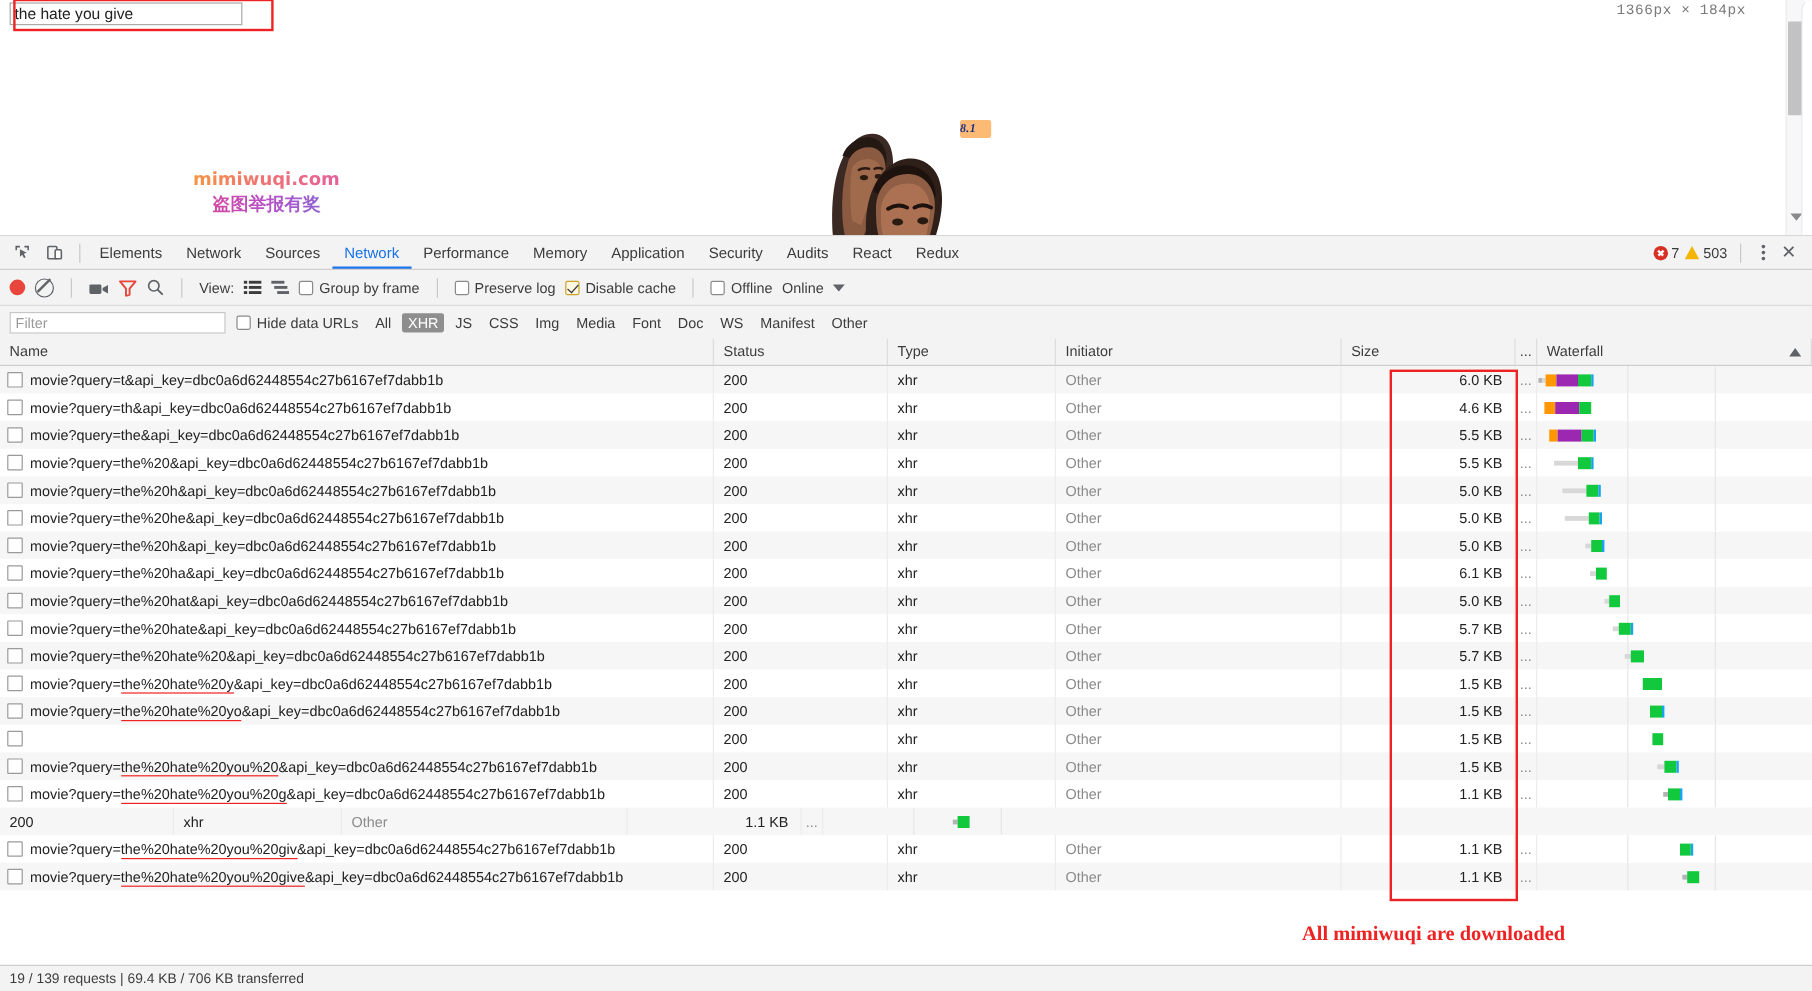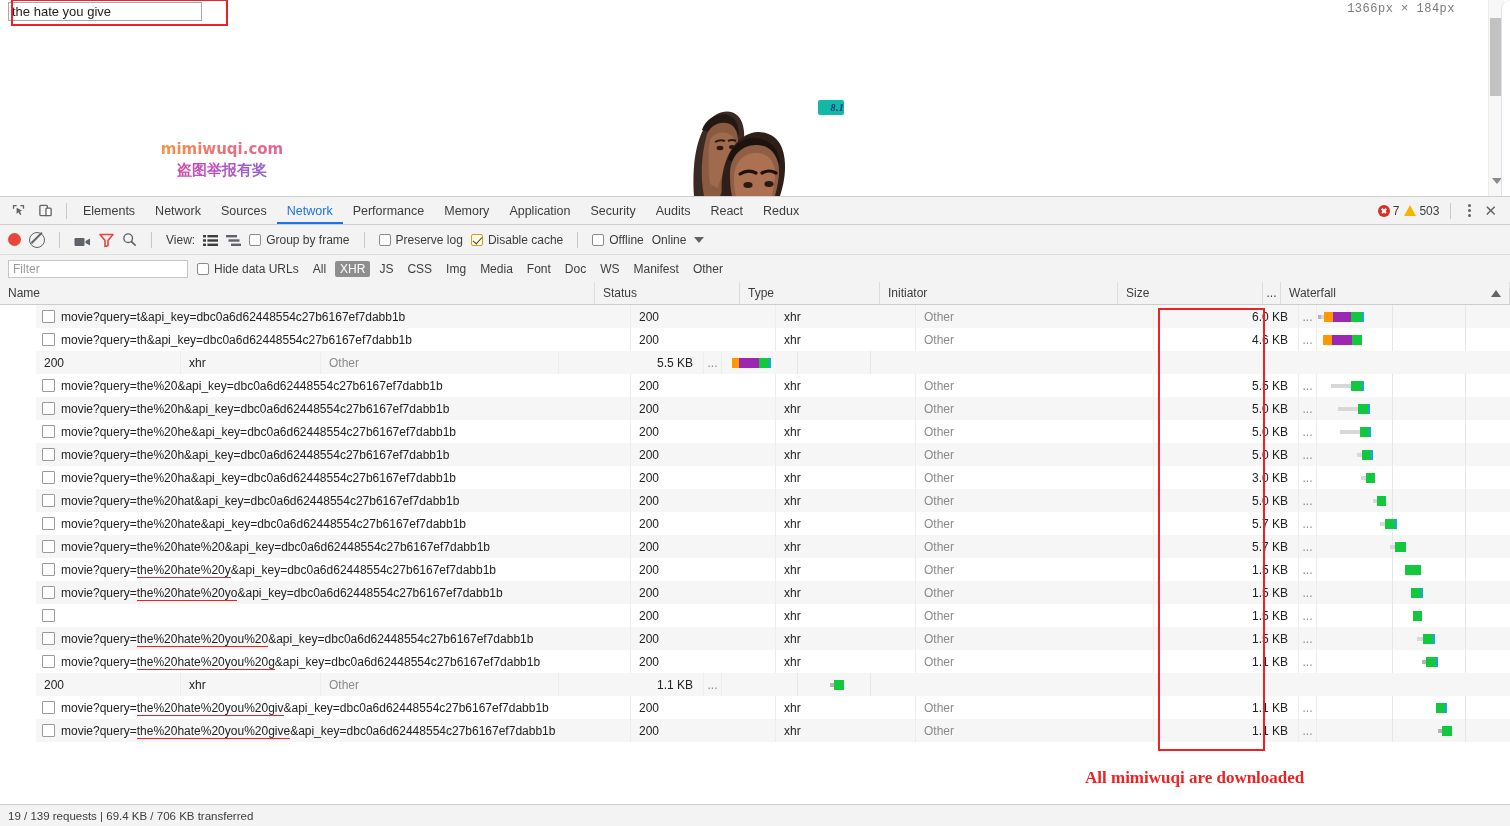--- a/index.html
+++ b/index.html
@@ -25,24 +25,24 @@
     position:absolute;left:3px;top:-3px;width:217px;height:27px;
     border:2px solid #ee2222;box-sizing:border-box;pointer-events:none;
   }
 
   .poster{
     position:absolute;left:676px;top:78px;width:120px;height:118px;
     overflow:hidden;
   }
   .poster svg{display:block;}
   .rating-badge{
-    position:absolute;left:818px;top:100px;width:26px;height:15px;
-    background:#14b8a6;border-radius:2px;
+    position:absolute;left:800px;top:100px;width:26px;height:15px;
+    background:#fdba74;border-radius:2px;
     font-family:"Liberation Serif",serif;font-style:italic;font-weight:bold;
-    font-size:10px;color:#1b2f8a;text-align:right;line-height:15px;
+    font-size:10px;color:#1b2f8a;text-align:left;line-height:15px;
     letter-spacing:0.3px;
   }
 
   .watermark{position:absolute;left:152px;top:140px;text-align:center;width:140px;pointer-events:none;}
   .wm1{font-family:"DejaVu Sans",sans-serif;font-size:15px;font-weight:bold;line-height:18px;
        background:linear-gradient(90deg,#f79b3d 0%,#f0736f 45%,#e35fa0 100%);
        -webkit-background-clip:text;background-clip:text;color:transparent;}
   .wm2{font-family:"DejaVu Sans",sans-serif;font-size:15px;font-weight:bold;line-height:20px;margin-top:2px;
        background:linear-gradient(90deg,#e0478f 0%,#b750c8 50%,#7b6fd6 100%);
        -webkit-background-clip:text;background-clip:text;color:transparent;}
@@ -98,21 +98,21 @@
   .filter-input{width:180px;height:18px;box-sizing:border-box;border:1px solid #c6c6c6;background:#fff;
     font-size:12px;color:#333;padding:0 4px;outline:none;font-family:"Liberation Sans",sans-serif;}
   .filter-input::placeholder{color:#9a9a9a;}
   .ftype{font-size:12px;color:#3c3c3c;padding:1px 5px;border-radius:2px;cursor:pointer;white-space:nowrap;}
   .ftype.active{background:#8e8e8e;color:#fff;}
 
   
   .net-table{position:absolute;left:0;top:85px;right:0;bottom:22px;overflow:hidden;}
   .thead{display:flex;height:22px;background:#f3f3f3;border-bottom:1px solid #cdcdcd;font-size:12px;color:#3c3c3c;}
   .th{box-sizing:border-box;border-right:1px solid #dcdcdc;padding:3px 8px;white-space:nowrap;overflow:hidden;display:flex;align-items:center;cursor:pointer;}
-  .rows{position:relative;margin-left:36px;}
+  .rows{position:relative;}
   .row{display:flex;height:23px;font-size:12px;color:#222;}
   .row.odd{background:#f6f6f6;}
   .row.even{background:#fff;}
   .td{box-sizing:border-box;border-right:1px solid #ececec;padding:0 8px;display:flex;align-items:center;overflow:hidden;white-space:nowrap;}
   .td.name{padding-left:6px;gap:6px;}
   .rowcb{width:11px;height:11px;border:1px solid #9a9a9a;background:#fff;flex:0 0 auto;border-radius:1px;cursor:pointer;}
   .td.size{justify-content:flex-end;padding-right:10px;}
   .td.init{color:#8a8a8a;}
   .td.dots{color:#8a8a8a;justify-content:center;}
   .td.wf{position:relative;padding:0;border-right:none;}
@@ -387,20 +387,24 @@
               <div class="wf-grid" style="left: 75px;"></div>
               <div class="wf-grid" style="left: 148px;"></div>
               <div class="bar" style="left: 6px; width: 39px;">
                 <div class="seg orange" style="left: 0px; width: 9px;"></div>
                 <div class="seg purple" style="left: 9px; width: 20px;"></div>
                 <div class="seg green" style="left: 29px; width: 10px;"></div>
               </div>
             </div>
           </div>
           <div class="row odd">
+            <div class="td name" style="flex: 0 0 595px;">
+              <span class="rowcb"></span>
+              <span>movie?query=the&amp;api_key=dbc0a6d62448554c27b6167ef7dabb1b</span>
+            </div>
             <div class="td" style="flex: 0 0 145px;">200</div>
             <div class="td" style="flex: 0 0 140px;">xhr</div>
             <div class="td init" style="flex: 0 0 238px;">Other</div>
             <div class="td size" style="flex: 0 0 145px;">5.5 KB</div>
             <div class="td dots" style="flex: 0 0 18px;">...</div>
             <div class="td wf" style="flex: 0 0 229px;">
               <div class="wf-grid" style="left: 75px;"></div>
               <div class="wf-grid" style="left: 148px;"></div>
               <div class="bar" style="left: 10px; width: 39px;">
                 <div class="seg orange" style="left: 0px; width: 7px;"></div>
@@ -491,21 +495,21 @@
             </div>
           </div>
           <div class="row even">
             <div class="td name" style="flex: 0 0 595px;">
               <span class="rowcb"></span>
               <span>movie?query=the%20ha&amp;api_key=dbc0a6d62448554c27b6167ef7dabb1b</span>
             </div>
             <div class="td" style="flex: 0 0 145px;">200</div>
             <div class="td" style="flex: 0 0 140px;">xhr</div>
             <div class="td init" style="flex: 0 0 238px;">Other</div>
-            <div class="td size" style="flex: 0 0 145px;">3.0 KB</div>
+            <div class="td size" style="flex: 0 0 145px;">6.1 KB</div>
             <div class="td dots" style="flex: 0 0 18px;">...</div>
             <div class="td wf" style="flex: 0 0 229px;">
               <div class="wf-grid" style="left: 75px;"></div>
               <div class="wf-grid" style="left: 148px;"></div>
               <div class="bar" style="left: 44px; width: 14px;">
                 <div class="seg stall2" style="left: 0px; width: 5px; top: 3px; height: 4px;"></div>
                 <div class="seg green" style="left: 5px; width: 9px;"></div>
               </div>
             </div>
           </div>

